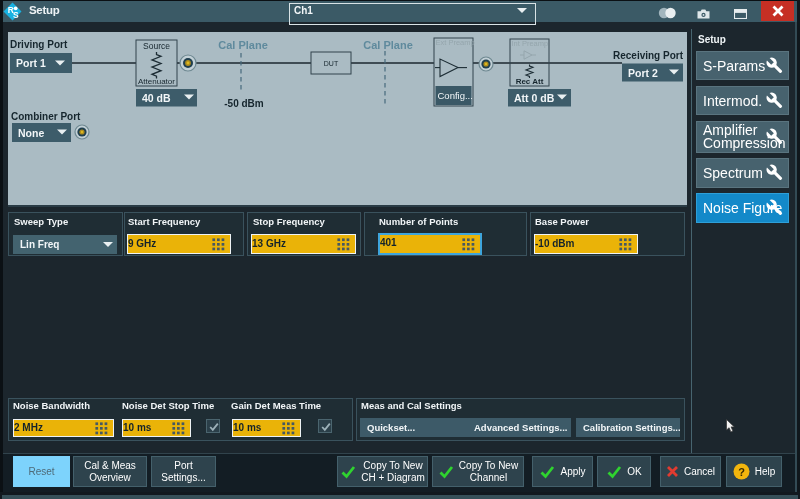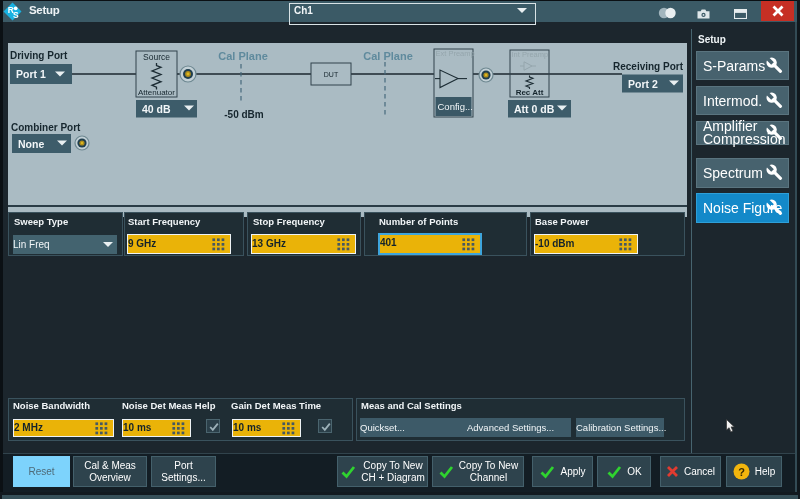--- a/index.html
+++ b/index.html
@@ -1,19 +1,19 @@
 <!DOCTYPE html>
 <html><head><meta charset="utf-8"><style>
 html,body{margin:0;padding:0}
 body{width:800px;height:499px;background:#0b1014;font-family:"Liberation Sans",sans-serif;position:relative;overflow:hidden}
 .abs{position:absolute}
 .lbl{position:absolute;font-size:9.5px;font-weight:bold;color:#f1f5f7;white-space:nowrap}
 .panel{position:absolute;border:1px solid #3a525d;background:#1f2d34;box-sizing:border-box}
 .inp{position:absolute;background:#eab308;border:1px solid #eef3f5;box-sizing:border-box;color:#14232b;font-size:10px;font-weight:bold;line-height:17px;padding-left:0;white-space:nowrap}
-.dd{position:absolute;background:#43636f;color:#f2f6f8;font-size:10px;font-weight:normal;line-height:19px;box-sizing:border-box;white-space:nowrap}
+.dd{position:absolute;background:#43636f;color:#f2f6f8;font-size:10px;font-weight:bold;line-height:19px;padding-left:7px;box-sizing:border-box;white-space:nowrap}
 .tri{position:absolute;width:0;height:0;border-left:5px solid transparent;border-right:5px solid transparent;border-top:5px solid #e9eff1}
 .sbtn{position:absolute;left:696px;width:93px;background:#47626e;border:1px solid #5a747f;box-sizing:border-box;color:#fff;font-size:14px;display:flex;align-items:center;padding-left:6px}
 .bbtn{position:absolute;top:456px;height:31px;background:#2e434d;border:1px solid #44606b;box-sizing:border-box;color:#fff;font-size:10px;display:flex;align-items:center;justify-content:center;text-align:center;line-height:12px}
 .kp{position:absolute;right:5px;top:50%;margin-top:-6px}
 .wr{position:absolute;right:3px;top:50%;margin-top:-10px}
 .bi{margin-right:5px;flex:0 0 auto}
 .cb{position:absolute;width:14px;height:14px;background:#2b3f49;border:1px solid #4b656f;box-sizing:border-box}
 </style></head>
 <body>
 
@@ -40,21 +40,21 @@
 </svg></div>
 <div class="abs" id="icon-restore" style="left:734px;top:5px"><svg width="13" height="10" viewBox="0 0 13 10">
 <rect x="0.5" y="0.5" width="12" height="9" fill="none" stroke="#e6ecee" stroke-width="1.1"></rect>
 <rect x="0.5" y="0.5" width="12" height="3.4" fill="#e6ecee"></rect>
 </svg></div>
 <div class="abs" style="left:761px;top:1px;width:33px;height:20px;background:#c62f24"></div>
 <div class="abs" id="icon-x" style="left:771px;top:4px"><svg width="14" height="14" viewBox="0 0 14 14">
 <path d="M2.5,2.5 L11.5,11.5 M11.5,2.5 L2.5,11.5" stroke="#fff" stroke-width="2.8"></path>
 </svg></div>
 
-<div class="abs" id="schematic" style="left:8px;top:43px;width:679px;height:126px">
+<div class="abs" id="schematic" style="left:8px;top:32px;width:679px;height:126px">
 <svg width="679" height="174" viewBox="0 0 679 174" font-family="Liberation Sans, sans-serif">
 <rect x="0" y="0" width="679" height="174" fill="#aabbc3"></rect>
 <line x1="64" y1="31" x2="614" y2="31" stroke="#1b272f" stroke-width="1.3"></line>
 <text x="2" y="16" font-size="10" font-weight="bold" fill="#16262e">Driving Port</text>
 <rect x="2" y="21" width="62" height="20" fill="#3d5c6a"></rect>
 <text x="8" y="35" font-size="10.5" font-weight="bold" fill="#f2f6f8">Port 1</text>
 <polygon points="47,28.5 57,28.5 52,33.5" fill="#e9eff1"></polygon>
 <text x="3" y="87.5" font-size="10" font-weight="bold" fill="#16262e">Combiner Port</text>
 <rect x="4" y="91" width="59" height="19" fill="#3d5c6a"></rect>
 <text x="10" y="104.5" font-size="10.5" font-weight="bold" fill="#f2f6f8">None</text>
@@ -123,21 +123,21 @@
         <path d="M6.5,0.4 A4.1 4.1 0 1 0 9.5,0.4 L9.5,5.2 L6.5,5.2 Z"></path>
         <rect x="6.8" y="7" width="2.5" height="8.3" rx="0.9"></rect>
       </g>
     </svg></div>
 <div class="sbtn" style="top:86px;height:29px">Intermod.<svg class="wr" width="20" height="20" viewBox="0 0 16 16">
       <g transform="rotate(-45 8 8)" fill="#fff">
         <path d="M6.5,0.4 A4.1 4.1 0 1 0 9.5,0.4 L9.5,5.2 L6.5,5.2 Z"></path>
         <rect x="6.8" y="7" width="2.5" height="8.3" rx="0.9"></rect>
       </g>
     </svg></div>
-<div class="sbtn" style="top:121px;height:24px;line-height:13px">Amplifier<br>Compression<svg class="wr" width="20" height="20" viewBox="0 0 16 16">
+<div class="sbtn" style="top:121px;height:32px;line-height:13px">Amplifier<br>Compression<svg class="wr" width="20" height="20" viewBox="0 0 16 16">
       <g transform="rotate(-45 8 8)" fill="#fff">
         <path d="M6.5,0.4 A4.1 4.1 0 1 0 9.5,0.4 L9.5,5.2 L6.5,5.2 Z"></path>
         <rect x="6.8" y="7" width="2.5" height="8.3" rx="0.9"></rect>
       </g>
     </svg></div>
 <div class="sbtn" style="top:158px;height:30px">Spectrum<svg class="wr" width="20" height="20" viewBox="0 0 16 16">
       <g transform="rotate(-45 8 8)" fill="#fff">
         <path d="M6.5,0.4 A4.1 4.1 0 1 0 9.5,0.4 L9.5,5.2 L6.5,5.2 Z"></path>
         <rect x="6.8" y="7" width="2.5" height="8.3" rx="0.9"></rect>
       </g>
@@ -210,21 +210,21 @@
         <rect x="9.6" y="5.0" width="2.7" height="2.7"></rect>
         <rect x="0.4" y="9.6" width="2.7" height="2.7"></rect>
         <rect x="5.0" y="9.6" width="2.7" height="2.7"></rect>
         <rect x="9.6" y="9.6" width="2.7" height="2.7"></rect>
       </g>
     </svg></div>
 
 <div class="panel" style="left:8px;top:398px;width:345px;height:43px"></div>
 <div class="panel" style="left:356px;top:398px;width:329px;height:43px"></div>
 <div class="lbl" style="left:13px;top:400px">Noise Bandwidth</div>
-<div class="lbl" style="left:122px;top:400px">Noise Det Meas Help</div>
+<div class="lbl" style="left:122px;top:400px">Noise Det Stop Time</div>
 <div class="lbl" style="left:231px;top:400px">Gain Det Meas Time</div>
 <div class="lbl" style="left:361px;top:400px;font-weight:bold">Meas and Cal Settings</div>
 <div class="inp" style="left:13px;top:419px;width:101px;height:18px;line-height:15px">2 MHz<svg class="kp" width="13" height="13" viewBox="0 0 13 13">
       <g fill="#465962">
         <rect x="0.4" y="0.4" width="2.7" height="2.7"></rect>
         <rect x="5.0" y="0.4" width="2.7" height="2.7"></rect>
         <rect x="9.6" y="0.4" width="2.7" height="2.7"></rect>
         <rect x="0.4" y="5.0" width="2.7" height="2.7"></rect>
         <rect x="5.0" y="5.0" width="2.7" height="2.7"></rect>
         <rect x="9.6" y="5.0" width="2.7" height="2.7"></rect>
@@ -264,21 +264,21 @@
         <rect x="9.6" y="9.6" width="2.7" height="2.7"></rect>
       </g>
     </svg></div>
 <div class="cb" id="cb2" style="left:318px;top:419px">
     <svg width="12" height="12" viewBox="0 0 12 12" style="position:absolute;left:0.5px;top:0.5px">
       <path d="M2.2,6 L4.8,8.8 L9.8,2.6" stroke="#9db1b9" stroke-width="1.8" fill="none"></path>
     </svg>
   </div>
 <div class="dd" style="left:360px;top:418px;width:123px;height:19px;background:#3d5a68;font-size:9.5px">Quickset...</div>
 <div class="dd" style="left:467px;top:418px;width:104px;height:19px;background:#3d5a68;font-size:9.5px">Advanced Settings...</div>
-<div class="dd" style="left:576px;top:418px;width:88px;height:19px;background:#3d5a68;font-size:9.5px">Calibration Settings...</div>
+<div class="dd" style="left:576px;top:418px;width:104px;height:19px;background:#3d5a68;font-size:9.5px">Calibration Settings...</div>
 
 <div class="abs" style="left:3px;top:453px;width:794px;height:39px;background:#131d24;border-top:1px solid #31434c;box-sizing:border-box"></div>
 <div class="bbtn" style="left:13px;width:57px;background:#7dd3fc;border:none;color:#4e6b78">Reset</div>
 <div class="bbtn" style="left:73px;width:74px">Cal &amp; Meas<br>Overview</div>
 <div class="bbtn" style="left:151px;width:65px">Port<br>Settings...</div>
 <div class="bbtn" style="left:337px;width:91px"><svg class="bi" width="16" height="14" viewBox="0 0 16 14">
       <path d="M2.5,7.5 L6.5,11.5 L14,2" stroke="#2fd32f" stroke-width="2.8" fill="none"></path>
     </svg>Copy To New<br>CH + Diagram</div>
 <div class="bbtn" style="left:432px;width:92px"><svg class="bi" width="16" height="14" viewBox="0 0 16 14">
       <path d="M2.5,7.5 L6.5,11.5 L14,2" stroke="#2fd32f" stroke-width="2.8" fill="none"></path>

